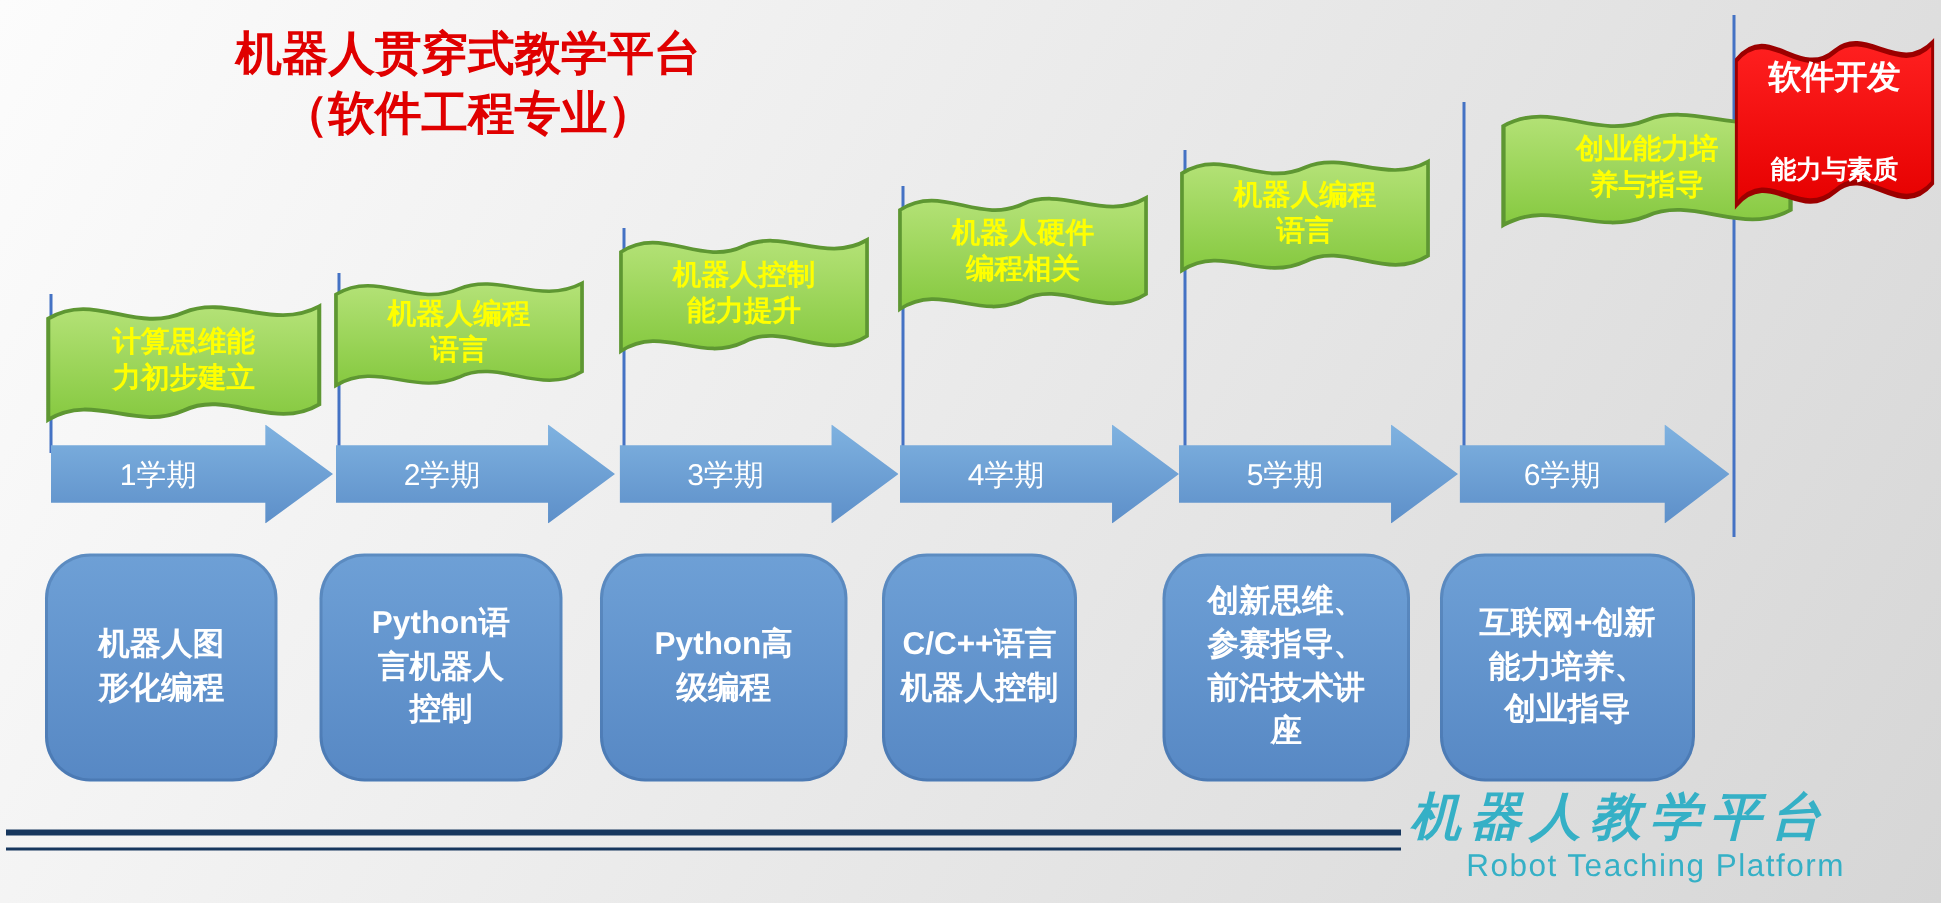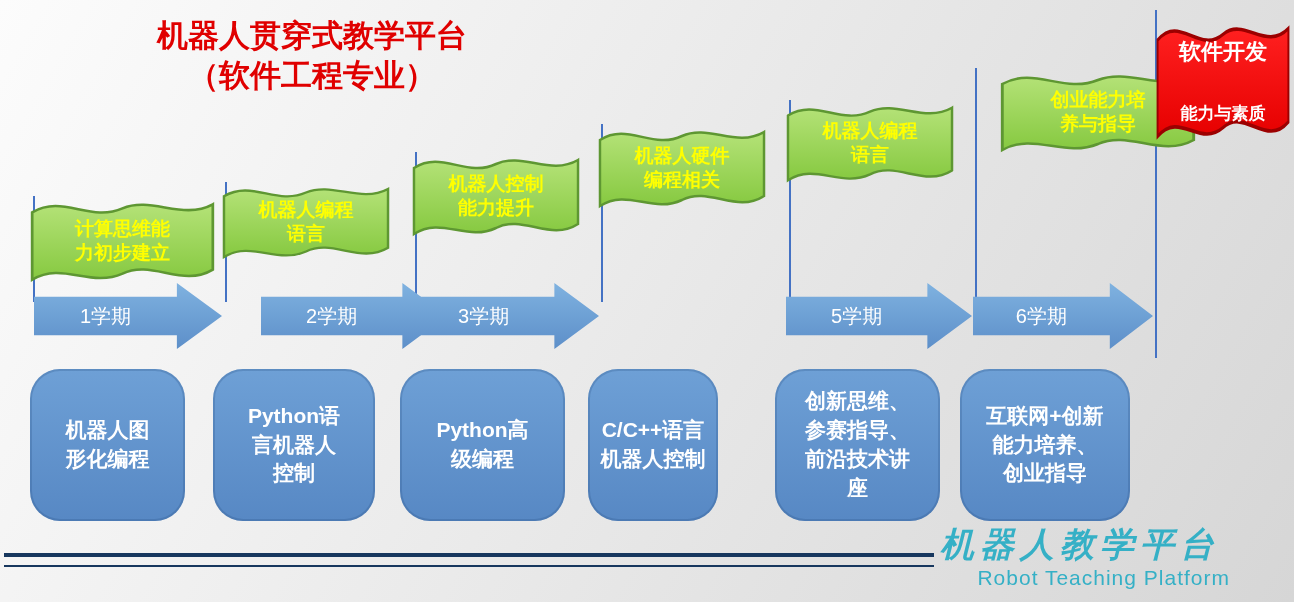--- a/index.html
+++ b/index.html
@@ -38,21 +38,21 @@
   .flag.goal .goal-line2{font-size:17px;font-weight:bold;line-height:1.3;margin-top:36px;}
 
   
   .arrow{position:absolute;top:283px;height:66px;
          background:linear-gradient(#7fb2e0,#5d8fc9);
          clip-path:polygon(0% 21%,76% 21%,76% 0%,100% 50%,76% 100%,76% 79%,0% 79%);}
   .arrow .arrow-label{position:absolute;left:0;top:0;width:76%;height:100%;
          display:flex;align-items:center;justify-content:center;
          color:#ffffff;font-size:20px;}
   .arrow.a1{left:34px;width:188px;}
-  .arrow.a2{left:224px;width:186px;margin-left:37px;}
+  .arrow.a2{left:224px;width:186px;}
   .arrow.a3{left:413px;width:186px;}
   .arrow.a4{left:600px;width:186px;}
   .arrow.a5{left:786px;width:186px;}
   .arrow.a6{left:973px;width:180px;}
 
   
   .card{position:absolute;top:369px;height:152px;border-radius:30px;
         background:linear-gradient(#6ea0d6,#5788c4);
         box-shadow:inset 0 0 0 2px rgba(40,80,130,0.25);
         display:flex;align-items:center;justify-content:center;}
@@ -167,20 +167,23 @@
 
   <div class="arrow a1">
     <div class="arrow-label">1学期</div>
   </div>
   <div class="arrow a2">
     <div class="arrow-label">2学期</div>
   </div>
   <div class="arrow a3">
     <div class="arrow-label">3学期</div>
   </div>
+  <div class="arrow a4">
+    <div class="arrow-label">4学期</div>
+  </div>
   <div class="arrow a5">
     <div class="arrow-label">5学期</div>
   </div>
   <div class="arrow a6">
     <div class="arrow-label">6学期</div>
   </div>
 
   <div class="card b1">
     <div class="card-label">机器人图形化编程</div>
   </div>

